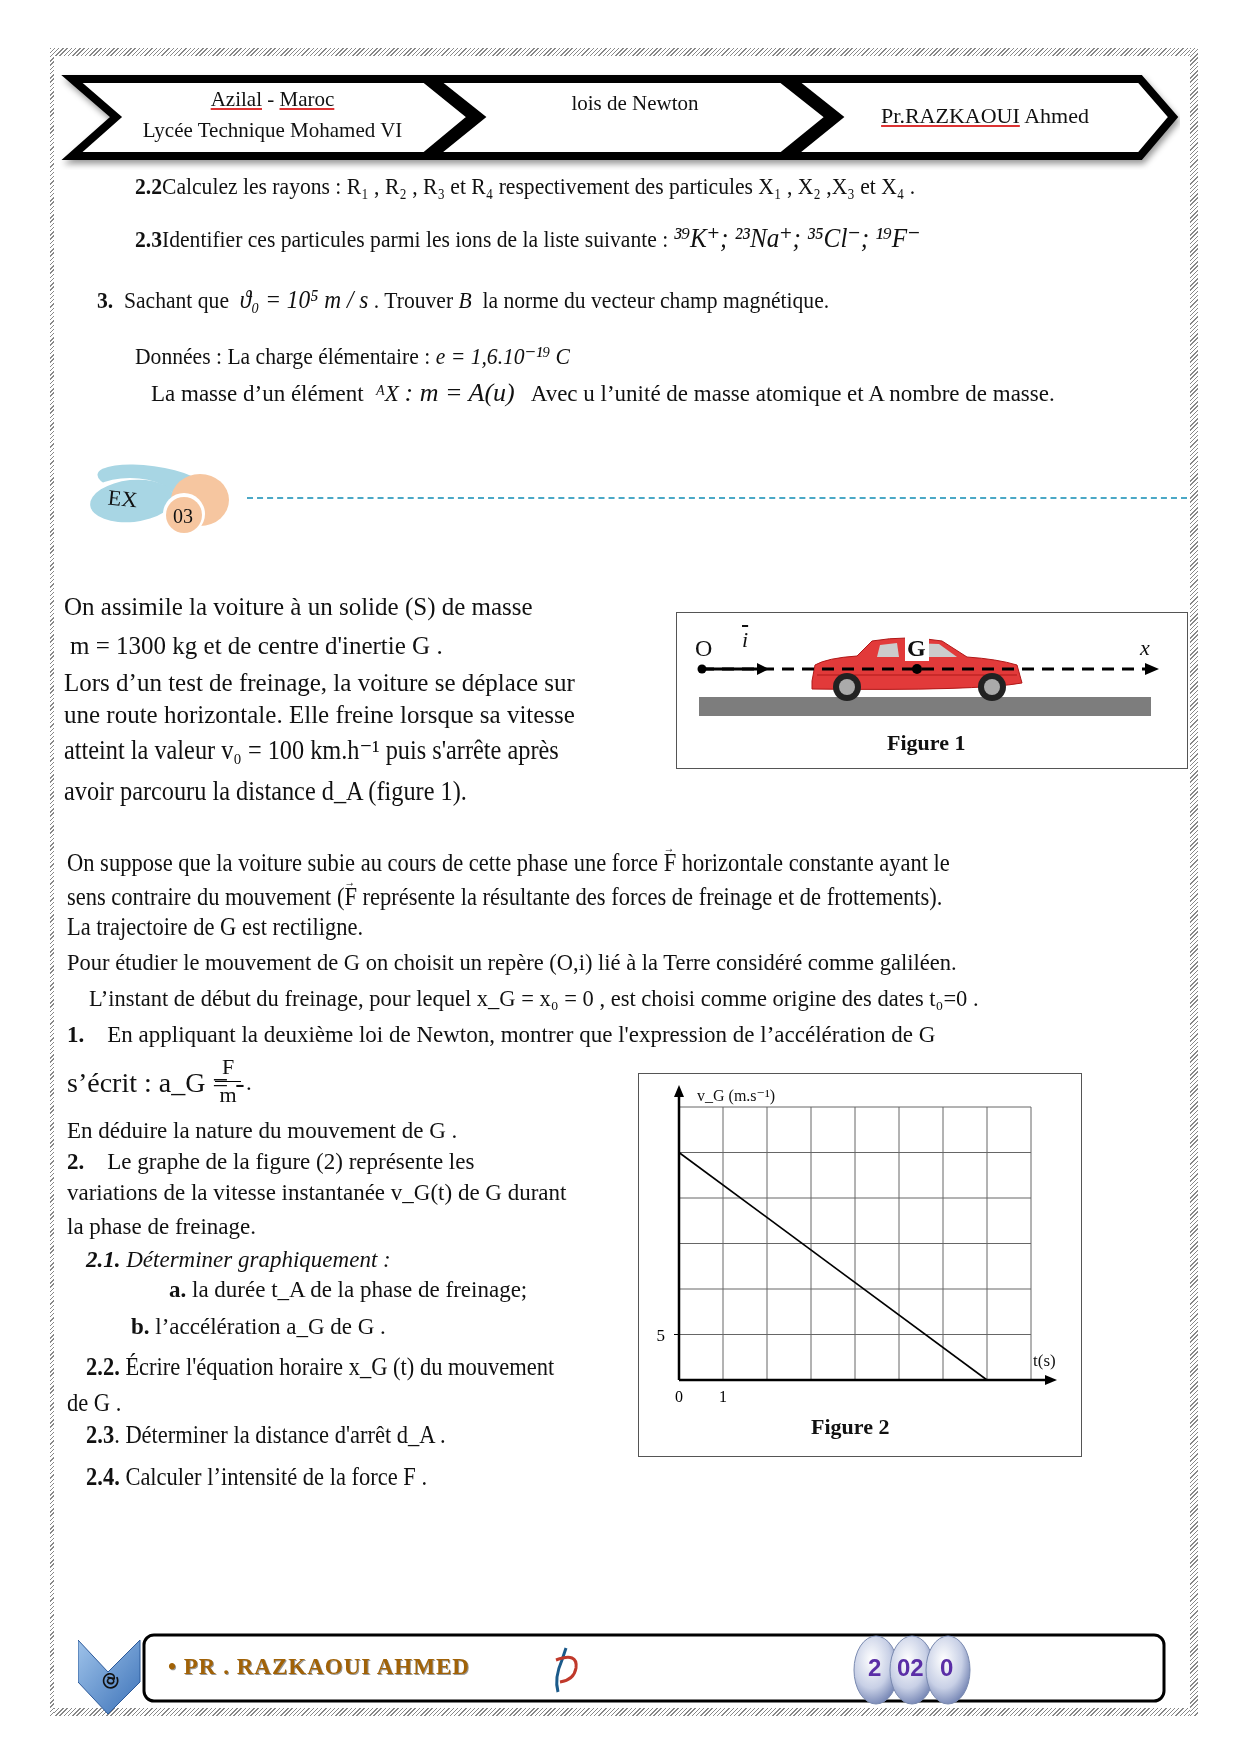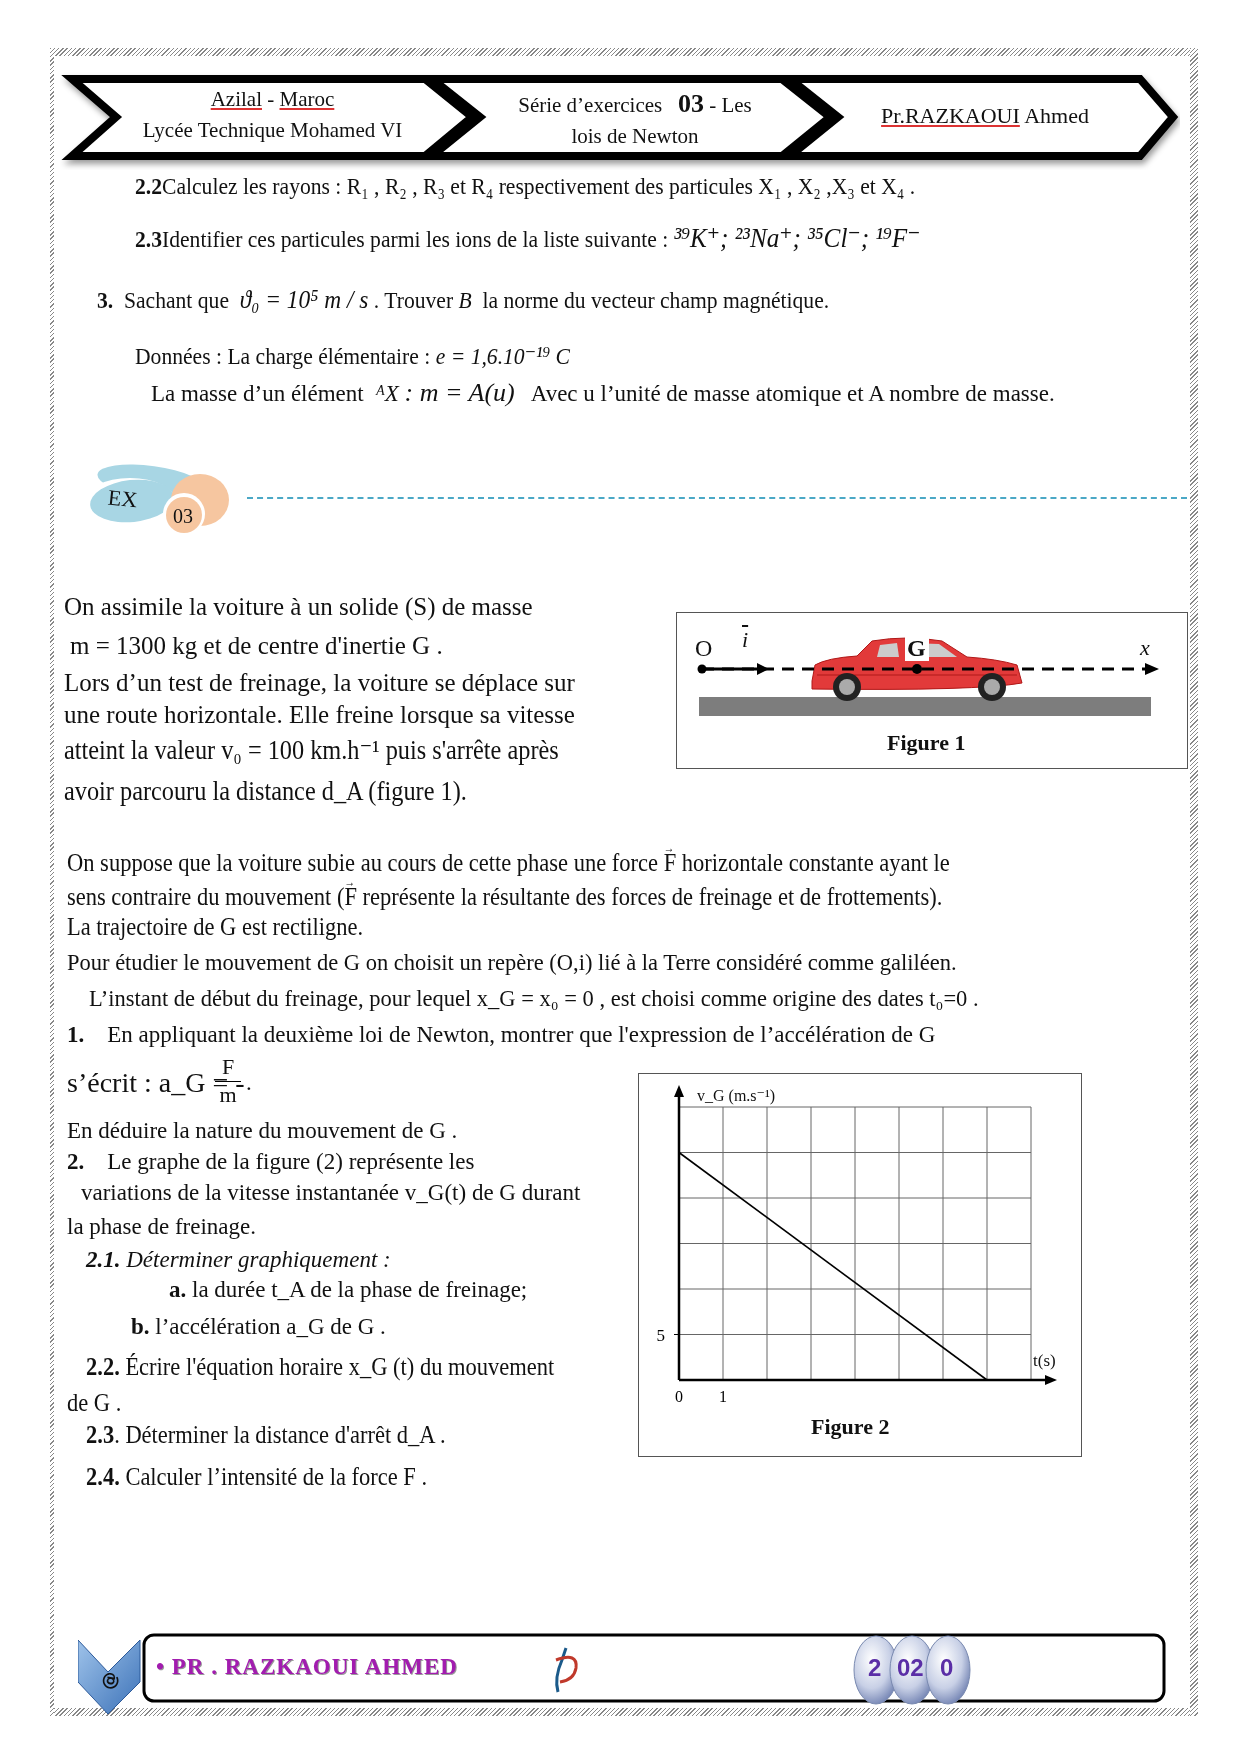--- a/index.html
+++ b/index.html
@@ -43,25 +43,20 @@
 </svg>
 <div class="hdr-text" style="left:110px;top:84px;width:325px;">
   <div>
     <span class="red-ul">Azilal</span>
     <span>-</span>
     <span class="red-ul">Maroc</span>
   </div>
   <div>Lycée Technique Mohamed VI</div>
 </div>
 <div class="hdr-text" style="left:470px;top:88px;width:330px;">
-  <div>
-    <span>Série d’exercices</span>
-    &nbsp;&nbsp;<span style="font-size:26px;font-weight:bold;">03</span>
-    <span>- Les</span>
-  </div>
   <div>lois de Newton</div>
 </div>
 <div class="hdr-text" style="left:830px;top:100px;width:310px;font-size:22px;">
   <span class="red-ul">Pr.RAZKAOUI</span>
   <span>Ahmed</span>
 </div>
 
 <div class="txt cond" style="left:135px;top:173px;font-size:24px;">
   <span class="b">2.2</span><span>Calculez les rayons : R₁ , R₂ , R₃ et R₄ respectivement des particules X₁ , X₂ ,X₃ et X₄ .</span>
 </div>
@@ -164,21 +159,21 @@
 <div class="abs" style="left:215px;top:1053px;width:26px;text-align:center;font-size:22px;">
   <div style="border-bottom:1.5px solid #000;line-height:28px;">F</div>
   <div style="line-height:26px;">m</div>
 </div>
 <span class="txt" style="left:246px;top:1070px;">.</span>
 <div class="txt" style="left:67px;top:1118px;">En déduire la nature du mouvement de G .</div>
 <div class="txt" style="left:67px;top:1149px;">
   <span class="b">2.</span>&nbsp;&nbsp;&nbsp;
   <span>Le graphe de la  figure (2) représente les</span>
 </div>
-<div class="txt" style="left:81px;top:1180px;">variations de la vitesse instantanée  v_G(t)  de  G durant</div>
+<div class="txt" style="left:67px;top:1180px;">variations de la vitesse instantanée  v_G(t)  de  G durant</div>
 <div class="txt" style="left:67px;top:1214px;">la phase de freinage.</div>
 <div class="txt" style="left:86px;top:1247px;font-style:italic;">
   <span class="b">2.1.</span>
   <span>Déterminer graphiquement :</span>
 </div>
 <div class="txt" style="left:131px;top:1277px;margin-left:38px;">
   <span class="b">a.</span>
   <span>la durée  t_A   de la phase de freinage;</span>
 </div>
 <div class="txt" style="left:131px;top:1314px;">
@@ -241,21 +236,21 @@
           <stop offset="0.6" stop-color="#c8d0e6"></stop>
           <stop offset="1" stop-color="#6e7fb0"></stop>
       </radialGradient>
     </defs>
     <rect x="68" y="5" width="1020" height="66" rx="10" ry="10" fill="#fff" stroke="#000" stroke-width="3"></rect>
   </svg>
   <svg class="abs" width="70" height="80" style="left:2px;top:6px;">
     <polygon points="0,4 30,36 62,4 62,46 30,78 0,46" fill="url(#blue)" stroke="#2d5a9a" stroke-width="1"></polygon>
   </svg>
   <span class="abs b" style="left:24px;top:40px;font-size:18px;transform:rotate(-80deg);font-family:'DejaVu Sans',sans-serif;">@</span>
-  <span class="abs" style="left:80px;top:24px;font-size:23px;font-weight:bold;letter-spacing:1px;color:#a21caf;text-shadow:1px 1px 0 #999;">• PR . RAZKAOUI AHMED</span>
+  <span class="abs" style="left:92px;top:24px;font-size:23px;font-weight:bold;letter-spacing:1px;color:#a16207;text-shadow:1px 1px 0 #999;">• PR . RAZKAOUI AHMED</span>
   <svg class="abs" width="40" height="50" style="left:468px;top:16px;">
     <path d="M22,2 L18,14 Q10,32 14,46" stroke="#1b5a8a" stroke-width="3" fill="none"></path>
     <path d="M12,14 Q34,6 32,22 Q30,34 16,36" stroke="#c0392b" stroke-width="3" fill="none"></path>
   </svg>
   <div class="abs" style="left:776px;top:2px;width:130px;height:74px;">
     <svg width="130" height="74" style="position:absolute;left:0;top:0;">
       <ellipse cx="24" cy="38" rx="22" ry="34" fill="url(#ball)" stroke="#7a8ab0"></ellipse>
       <ellipse cx="60" cy="38" rx="22" ry="34" fill="url(#ball)" stroke="#7a8ab0"></ellipse>
       <ellipse cx="96" cy="38" rx="22" ry="34" fill="url(#ball)" stroke="#7a8ab0"></ellipse>
     </svg>

